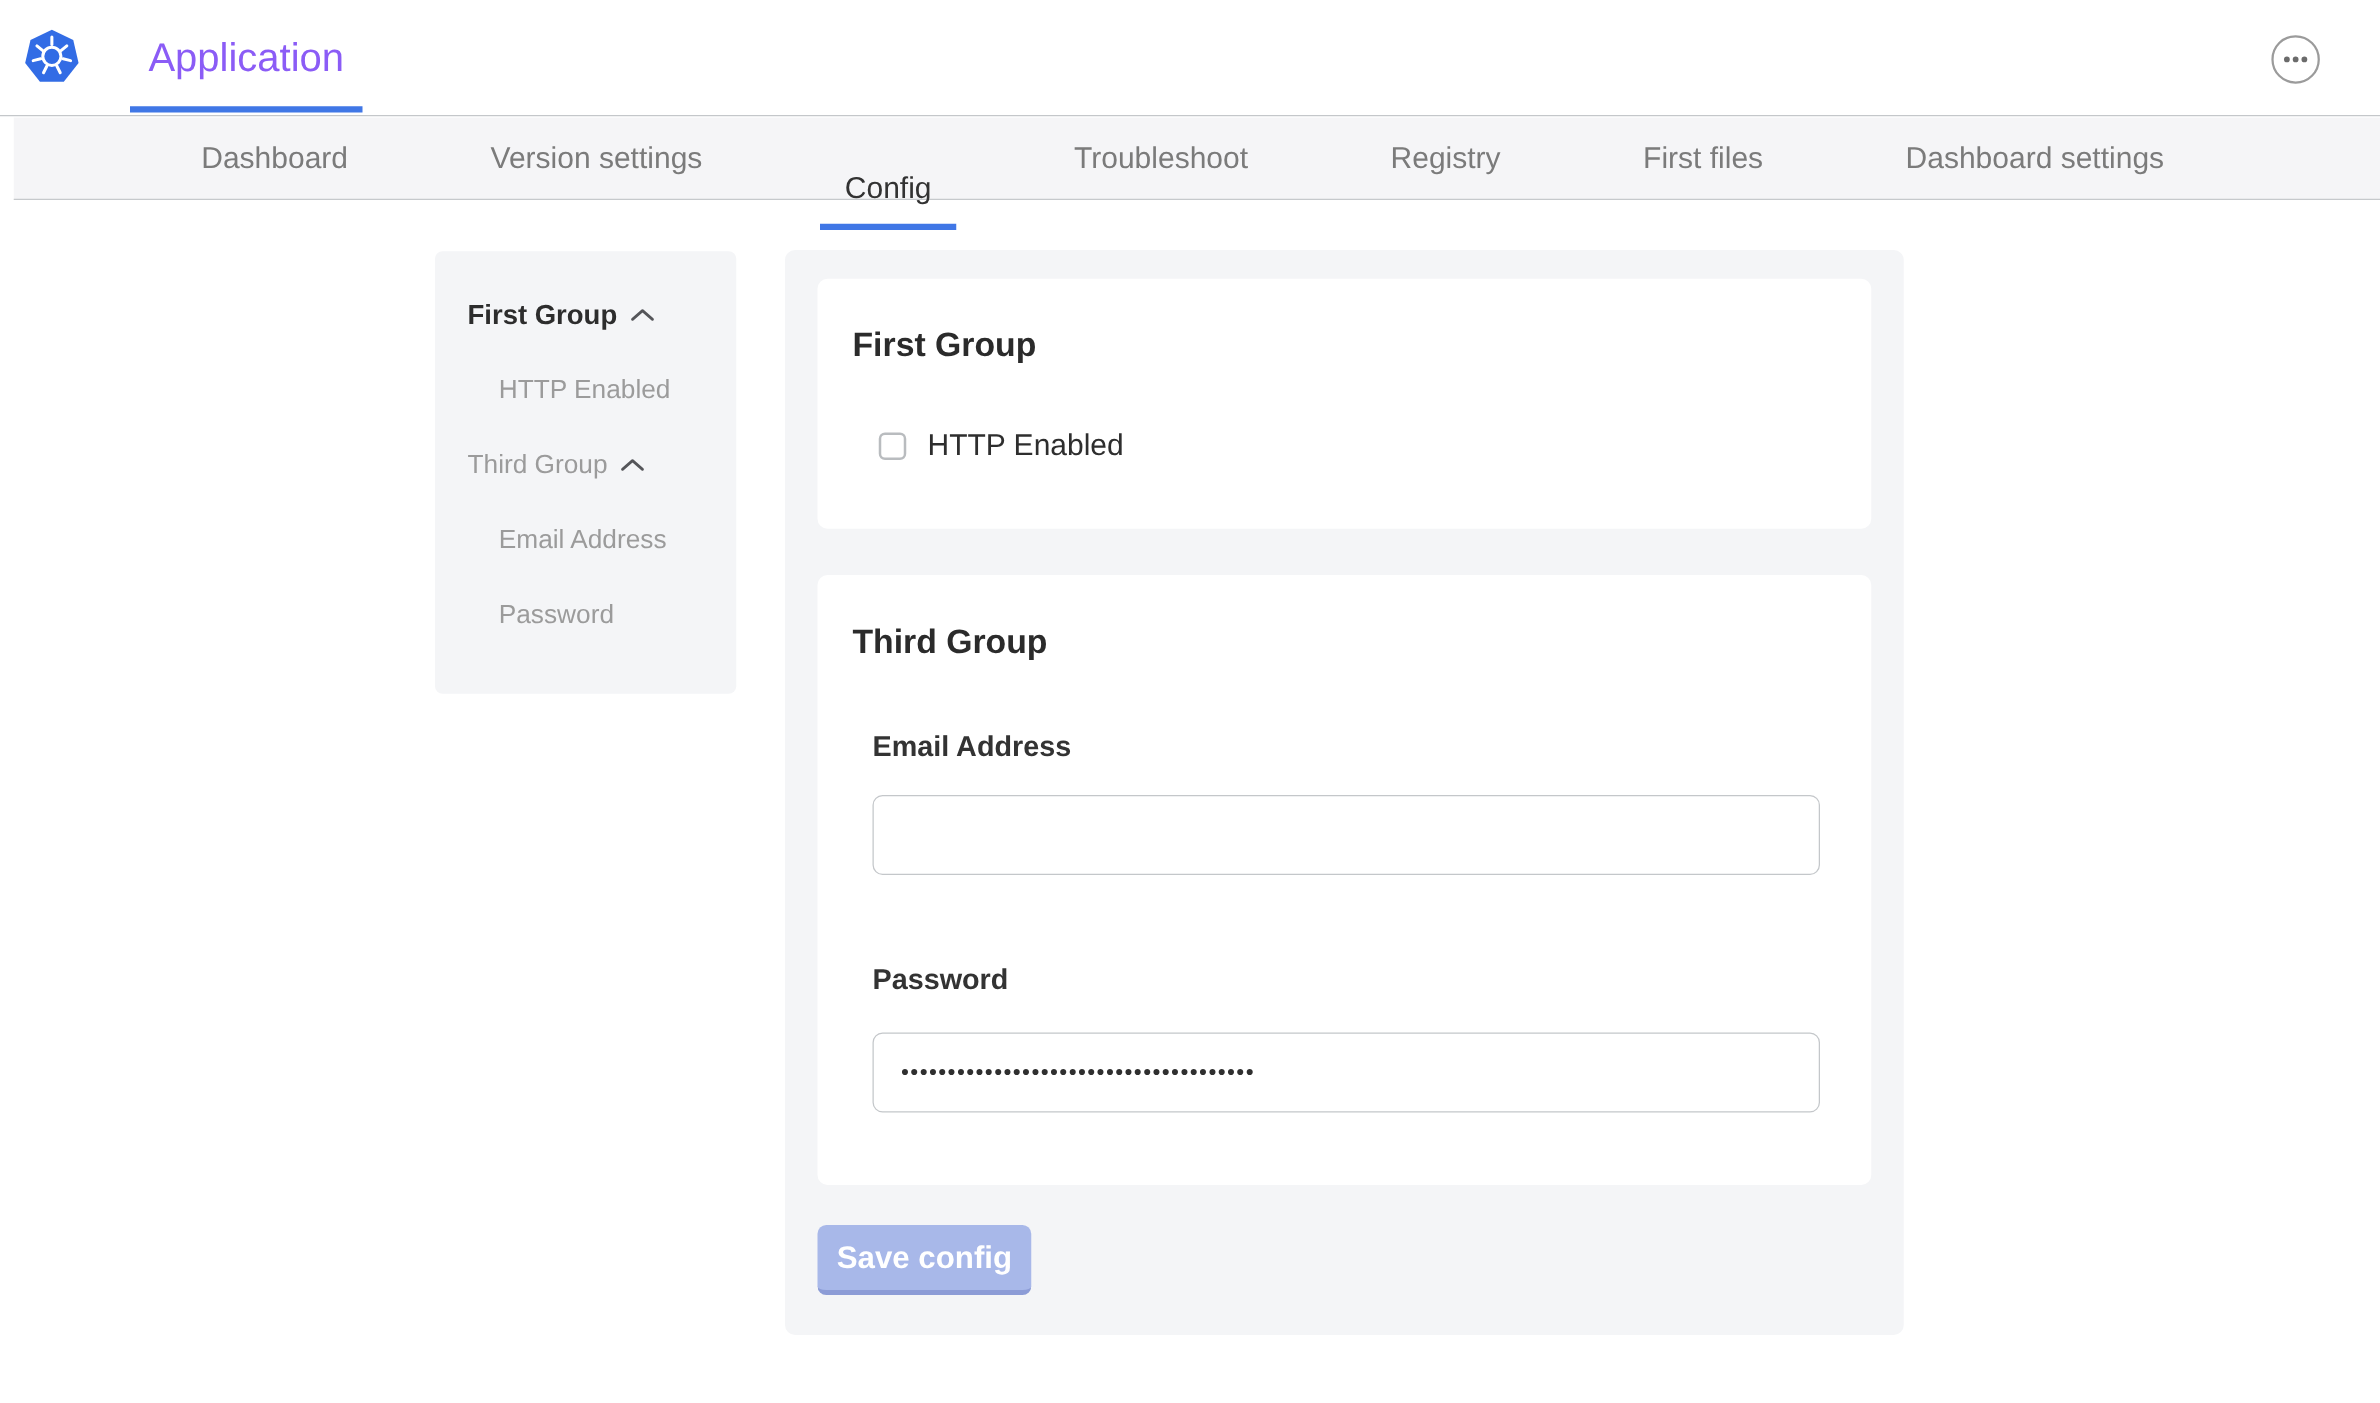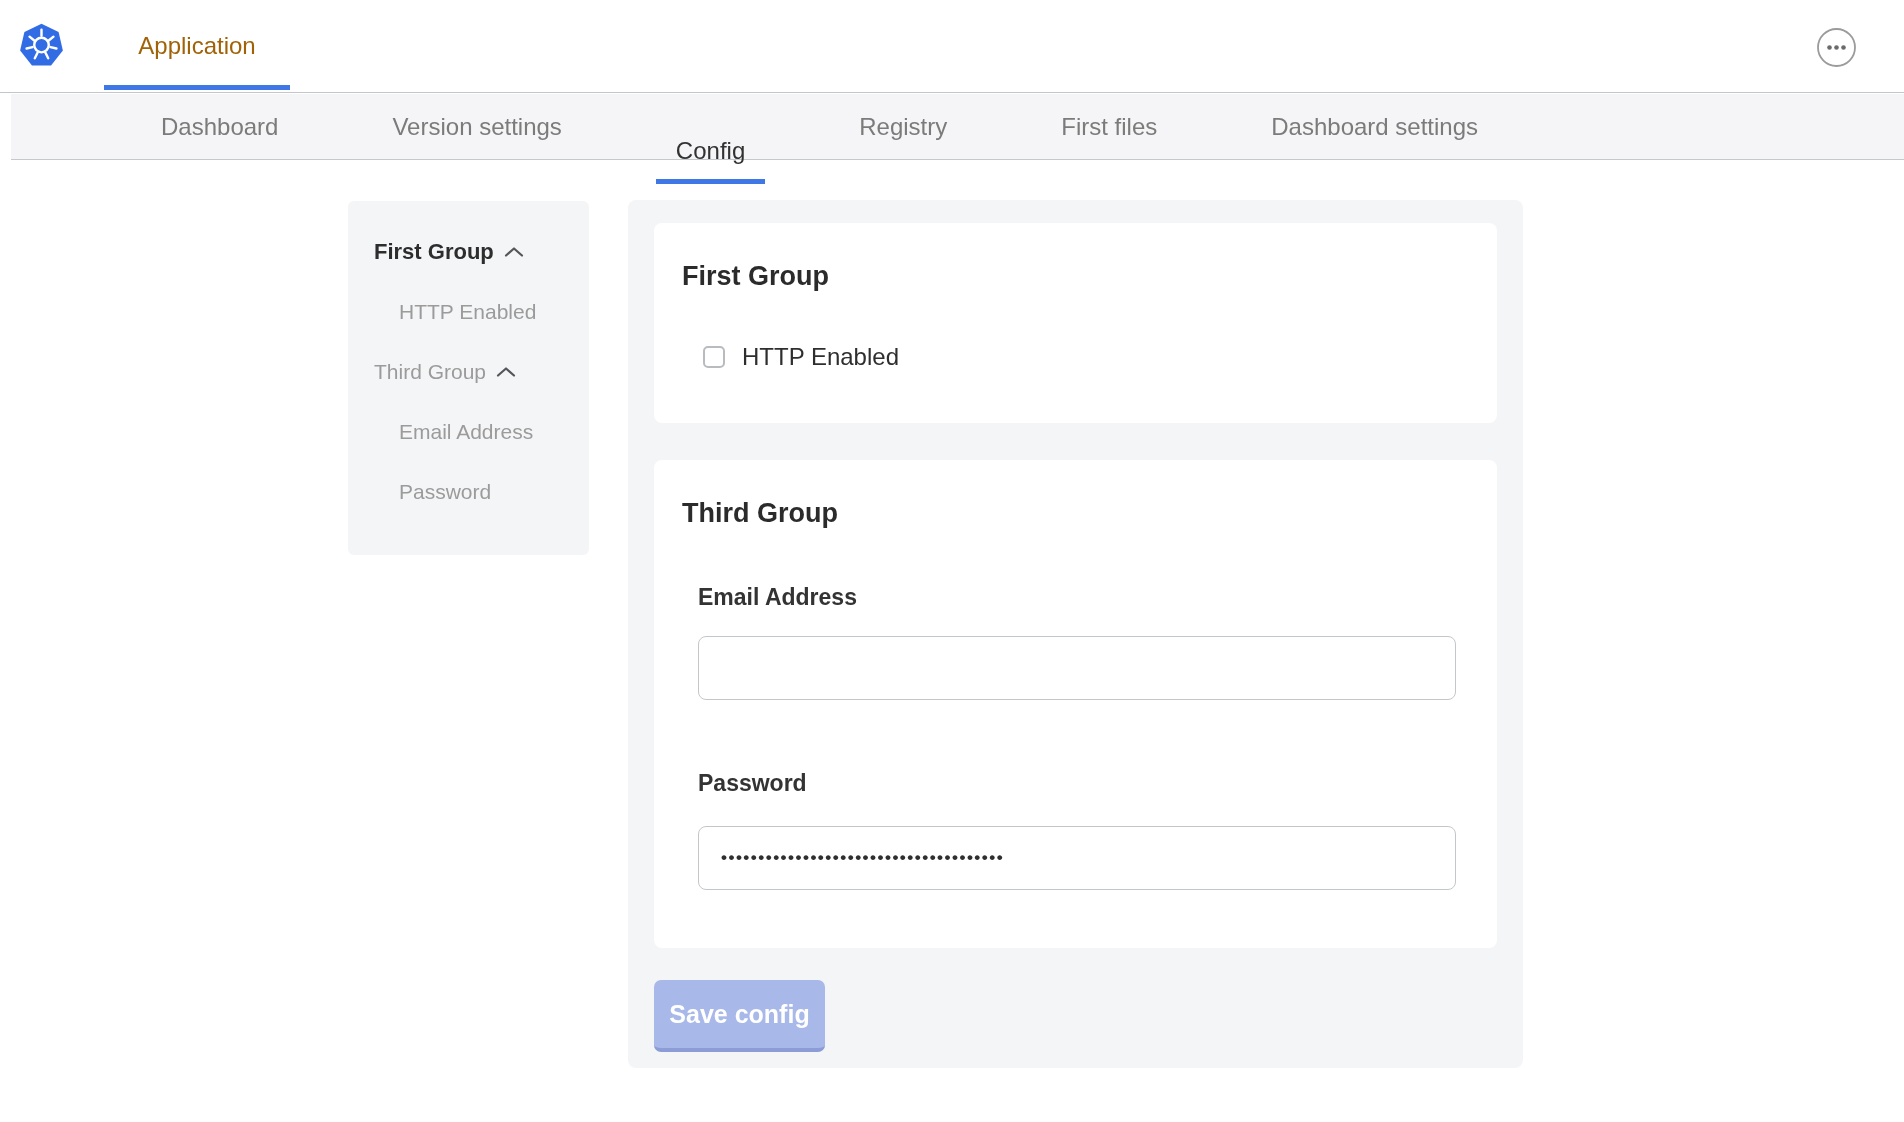--- a/index.html
+++ b/index.html
@@ -15,21 +15,21 @@
   .header {
     position: absolute; left: 0; top: 0; width: 1904px; height: 93px;
     background: #ffffff; border-bottom: 1px solid #c4c7ca;
   }
   .logo {
     position: absolute; left: 18px; top: 22px; width: 47px; height: 47px;
   }
   .app-tab {
     position: absolute; left: 104px; top: 0; width: 186px; height: 92px;
     display: flex; align-items: center; justify-content: center;
-    font-size: 24px; color: #a16207; cursor: pointer;
+    font-size: 32px; color: #8b5cf6; cursor: pointer;
   }
   .app-tab::after {
     content: ""; position: absolute; left: 0; right: 0; bottom: 2px; height: 5px;
     background: #4077e6;
   }
   .menu-btn {
     position: absolute; left: 1816px; top: 27px; width: 41px; height: 41px;
     cursor: pointer;
   }
   
@@ -96,21 +96,21 @@
     border: 1px solid #c4c7ca; border-radius: 8px; background: #ffffff;
     font-family: "Liberation Sans", sans-serif; font-size: 20px; color: #2f2f2f;
     padding: 0 22px; outline: none;
   }
   .input-email { top: 176px; }
   .input-password {
     top: 366px; display: flex; align-items: center;
     font-size: 17px; letter-spacing: 1.5px; color: #2f2f2f; font-weight: 700;
   }
   .save-btn {
-    position: absolute; left: 26px; top: 780px; width: 171px; height: 72px;
+    position: absolute; left: 26px; top: 780px; width: 171px; height: 56px;
     background: #a8b8e9; border: none; border-bottom: 4px solid #8c9cd6;
     border-radius: 7px; color: #ffffff; font-weight: 700; font-size: 25px;
     font-family: "Liberation Sans", sans-serif; cursor: pointer;
   }
 </style>
 </head>
 <body>
 
 <div class="header">
   <svg class="logo" viewBox="0 0 33 33">
@@ -134,20 +134,21 @@
     <circle cx="13.5" cy="20.5" r="2.3" fill="#6b6b6b"></circle>
     <circle cx="20.5" cy="20.5" r="2.3" fill="#6b6b6b"></circle>
     <circle cx="27.5" cy="20.5" r="2.3" fill="#6b6b6b"></circle>
   </svg>
 </div>
 
 <div class="subnav">
   <div class="tab">Dashboard</div>
   <div class="tab">Version settings</div>
   <div class="tab active">Config</div>
+  <div class="tab">Troubleshoot</div>
   <div class="tab">Registry</div>
   <div class="tab">First files</div>
   <div class="tab">Dashboard settings</div>
 </div>
 
 <div class="config-sidebar">
   <div class="cs-row group-active">
     <span>First Group</span>
     <svg class="chev" viewBox="0 0 20 12">
       <polyline points="2,9.5 10,2.5 18,9.5" fill="none" stroke="#55565a" stroke-width="2.2" stroke-linecap="round" stroke-linejoin="round"></polyline>

